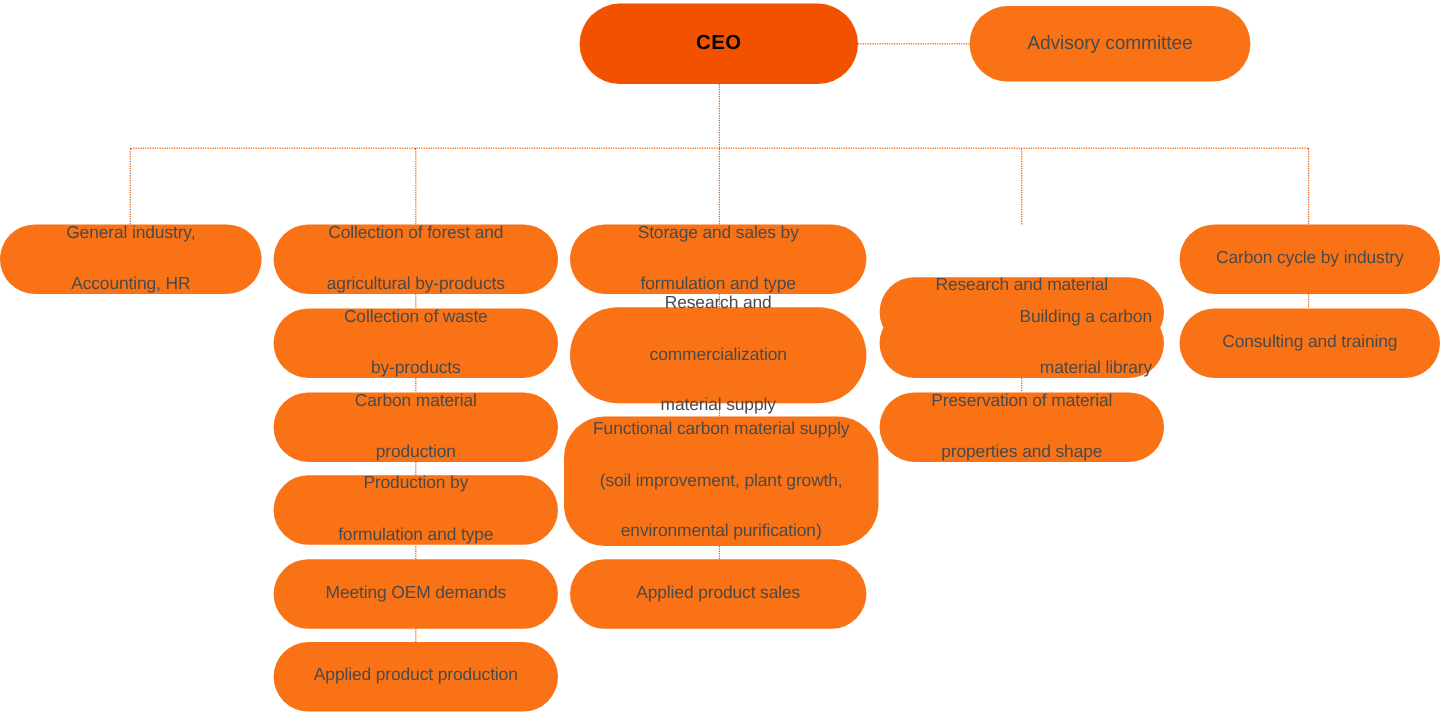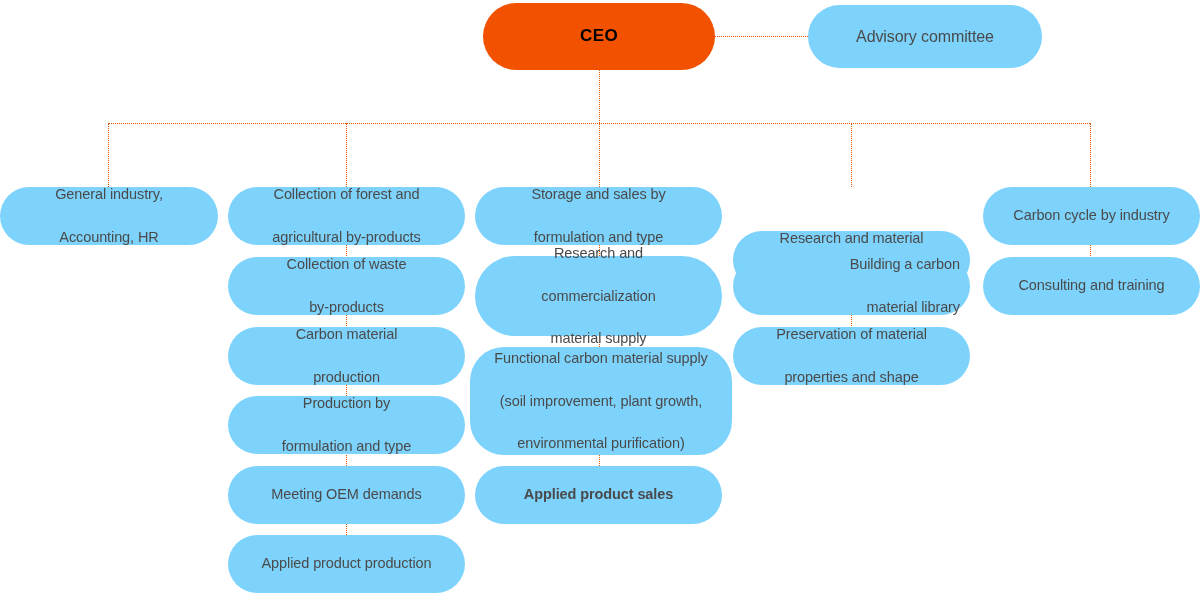--- a/index.html
+++ b/index.html
@@ -44,21 +44,21 @@
     position: absolute;
     width: 0;
     border-left: 1px dotted #E25500;
   }
 
   
   .node {
     position: absolute;
     box-sizing: border-box;
     border-radius: 999px;
-    background: #7dd3fc;
+    background: #f97316;
     color: #4a4a4a;
     display: flex;
     align-items: center;
     justify-content: center;
     text-align: center;
     font-size: 14.5px;
     line-height: 1.45;
     padding: 4px 10px;
     letter-spacing: -0.1px;
   }
@@ -182,21 +182,21 @@
       <span>material supply</span>
     </span>
   </div>
   <div class="node" style="left:470px; top:347px; width:262px; height:108px; border-radius:34px;">
     <span>
       <span>Functional carbon material supply</span><br>
       <span>(soil improvement, plant growth,</span><br>
       <span>environmental purification)</span>
     </span>
   </div>
-  <div class="node" style="left:475px; top:466px; width:247px; height:58px;font-weight:bold;">
+  <div class="node" style="left:475px; top:466px; width:247px; height:58px;">
     <span>Applied product sales</span>
   </div>
 
   <div class="column"></div>
   <div class="node" style="left:733px; top:187px; width:237px; height:58px;margin-top:44px;">
     <span>
       <span>Research and material</span><br>
       <span>improvement provision</span>
     </span>
   </div>

